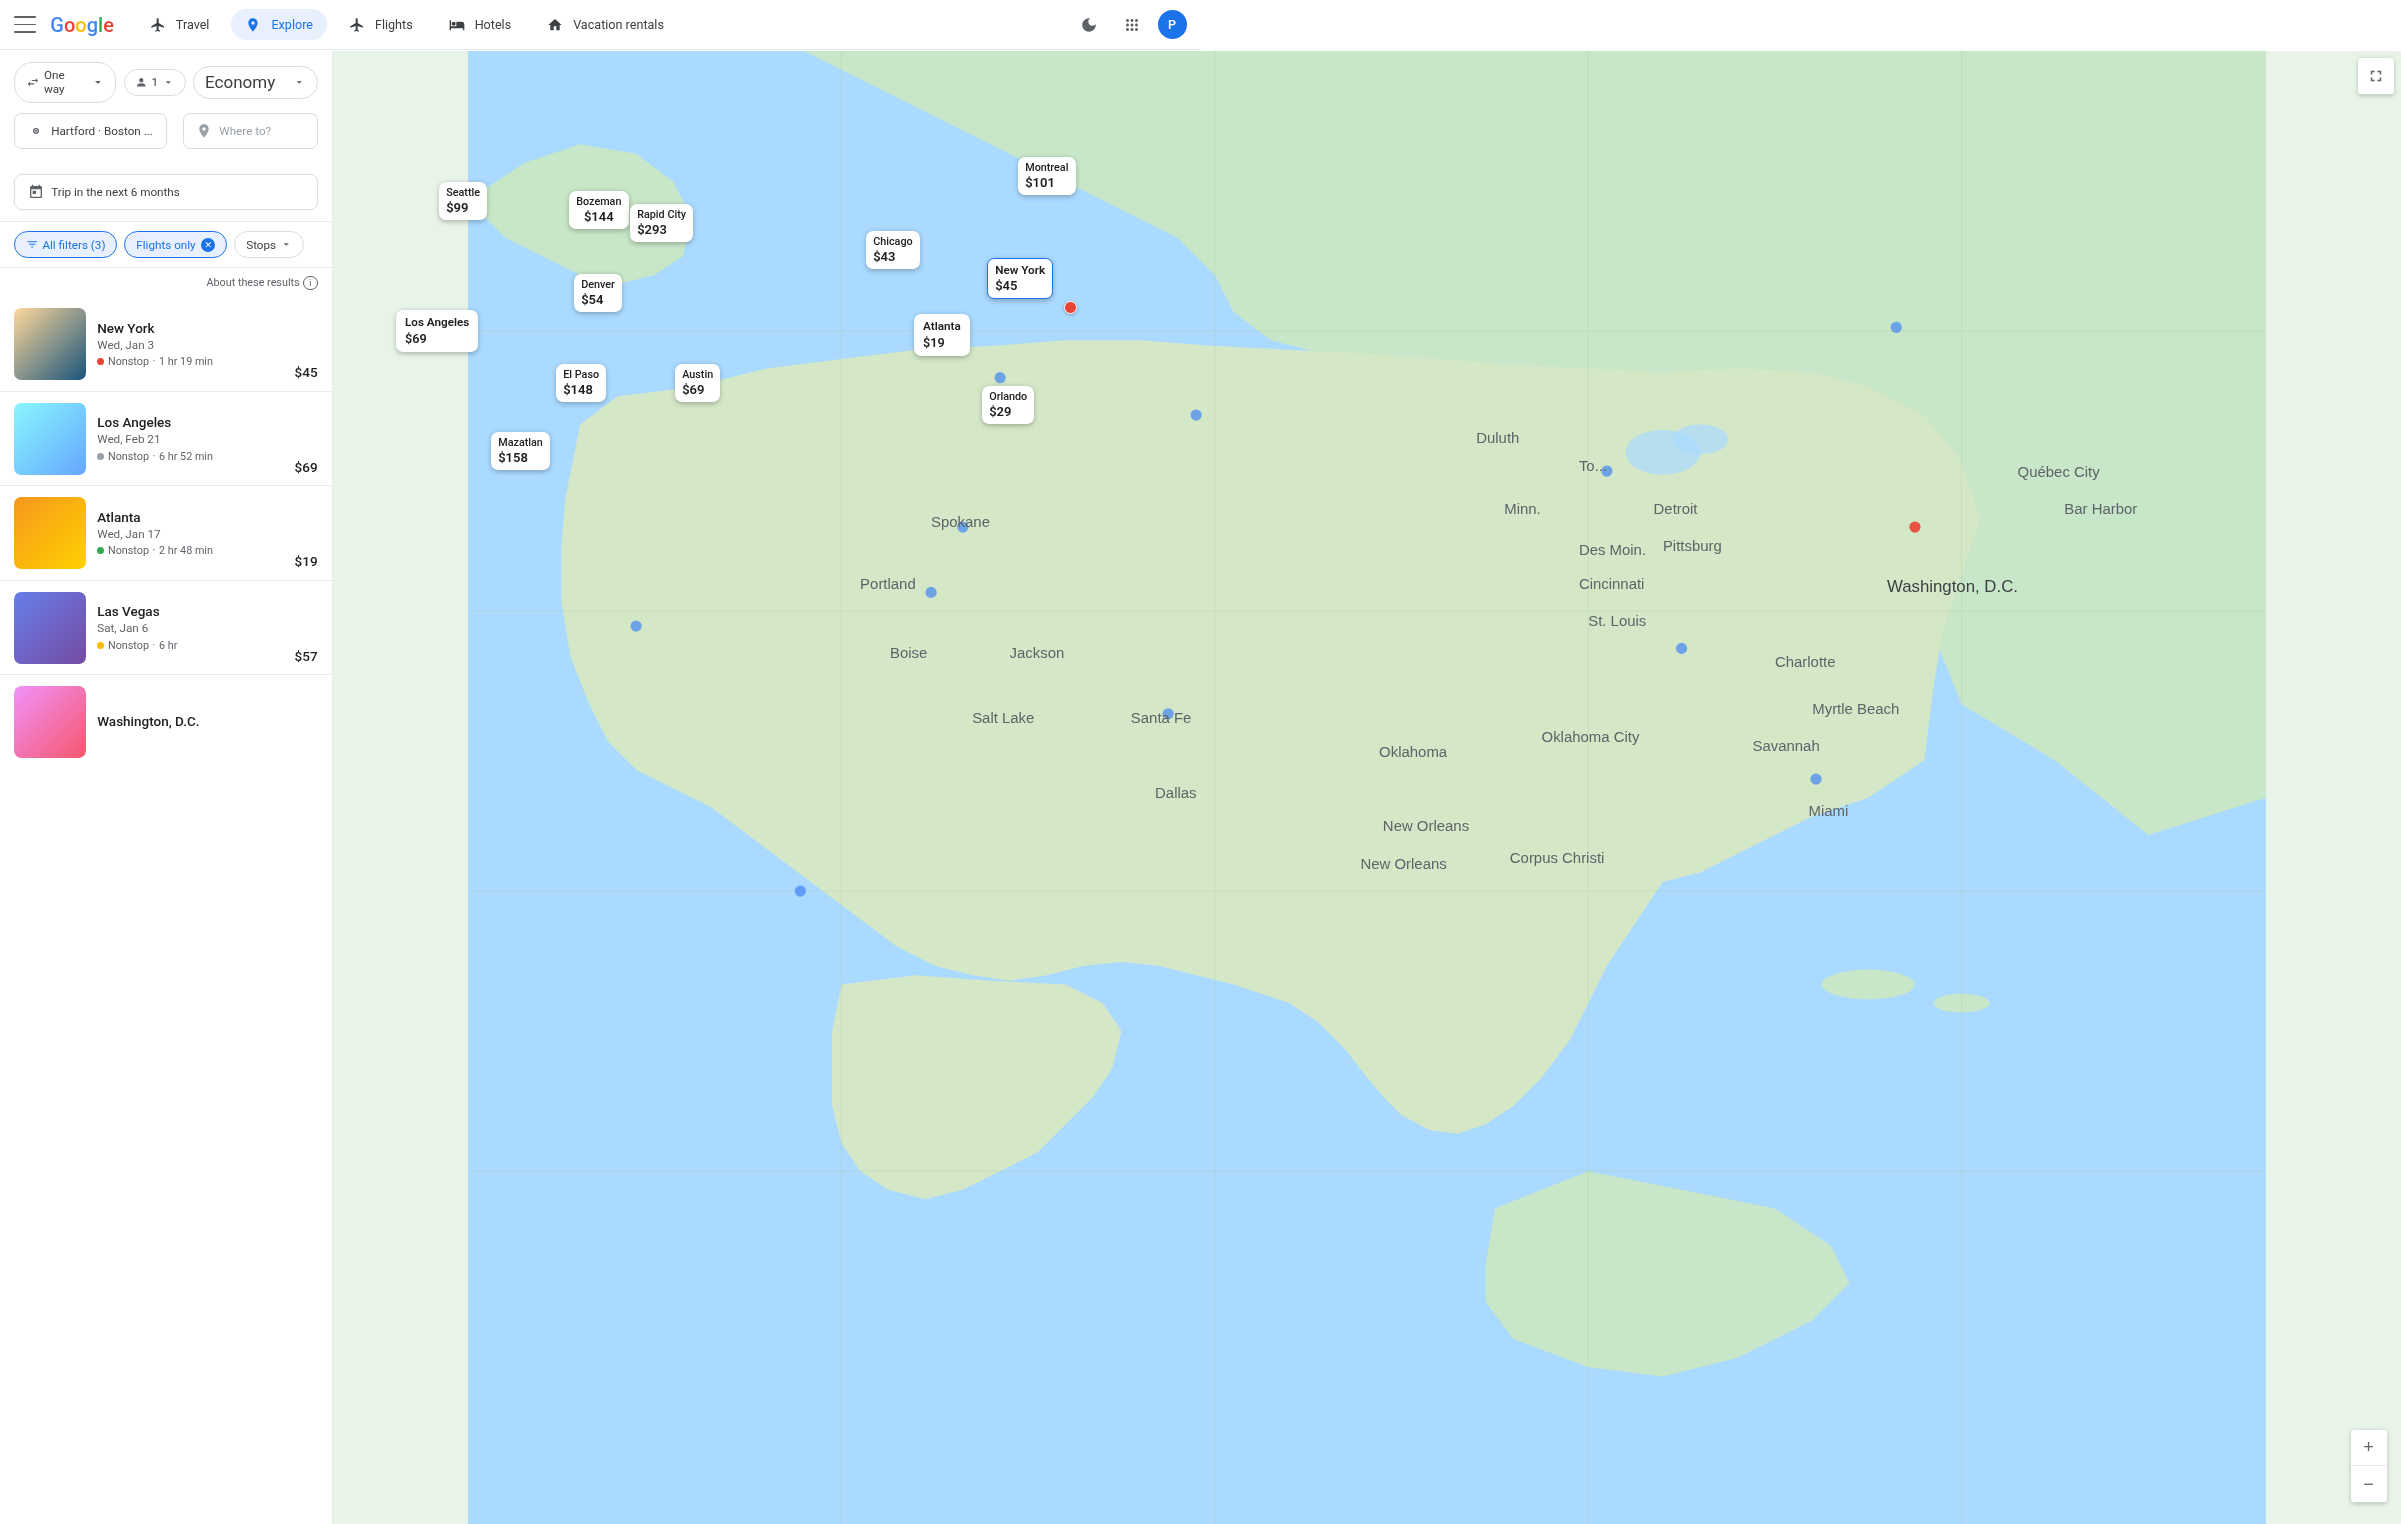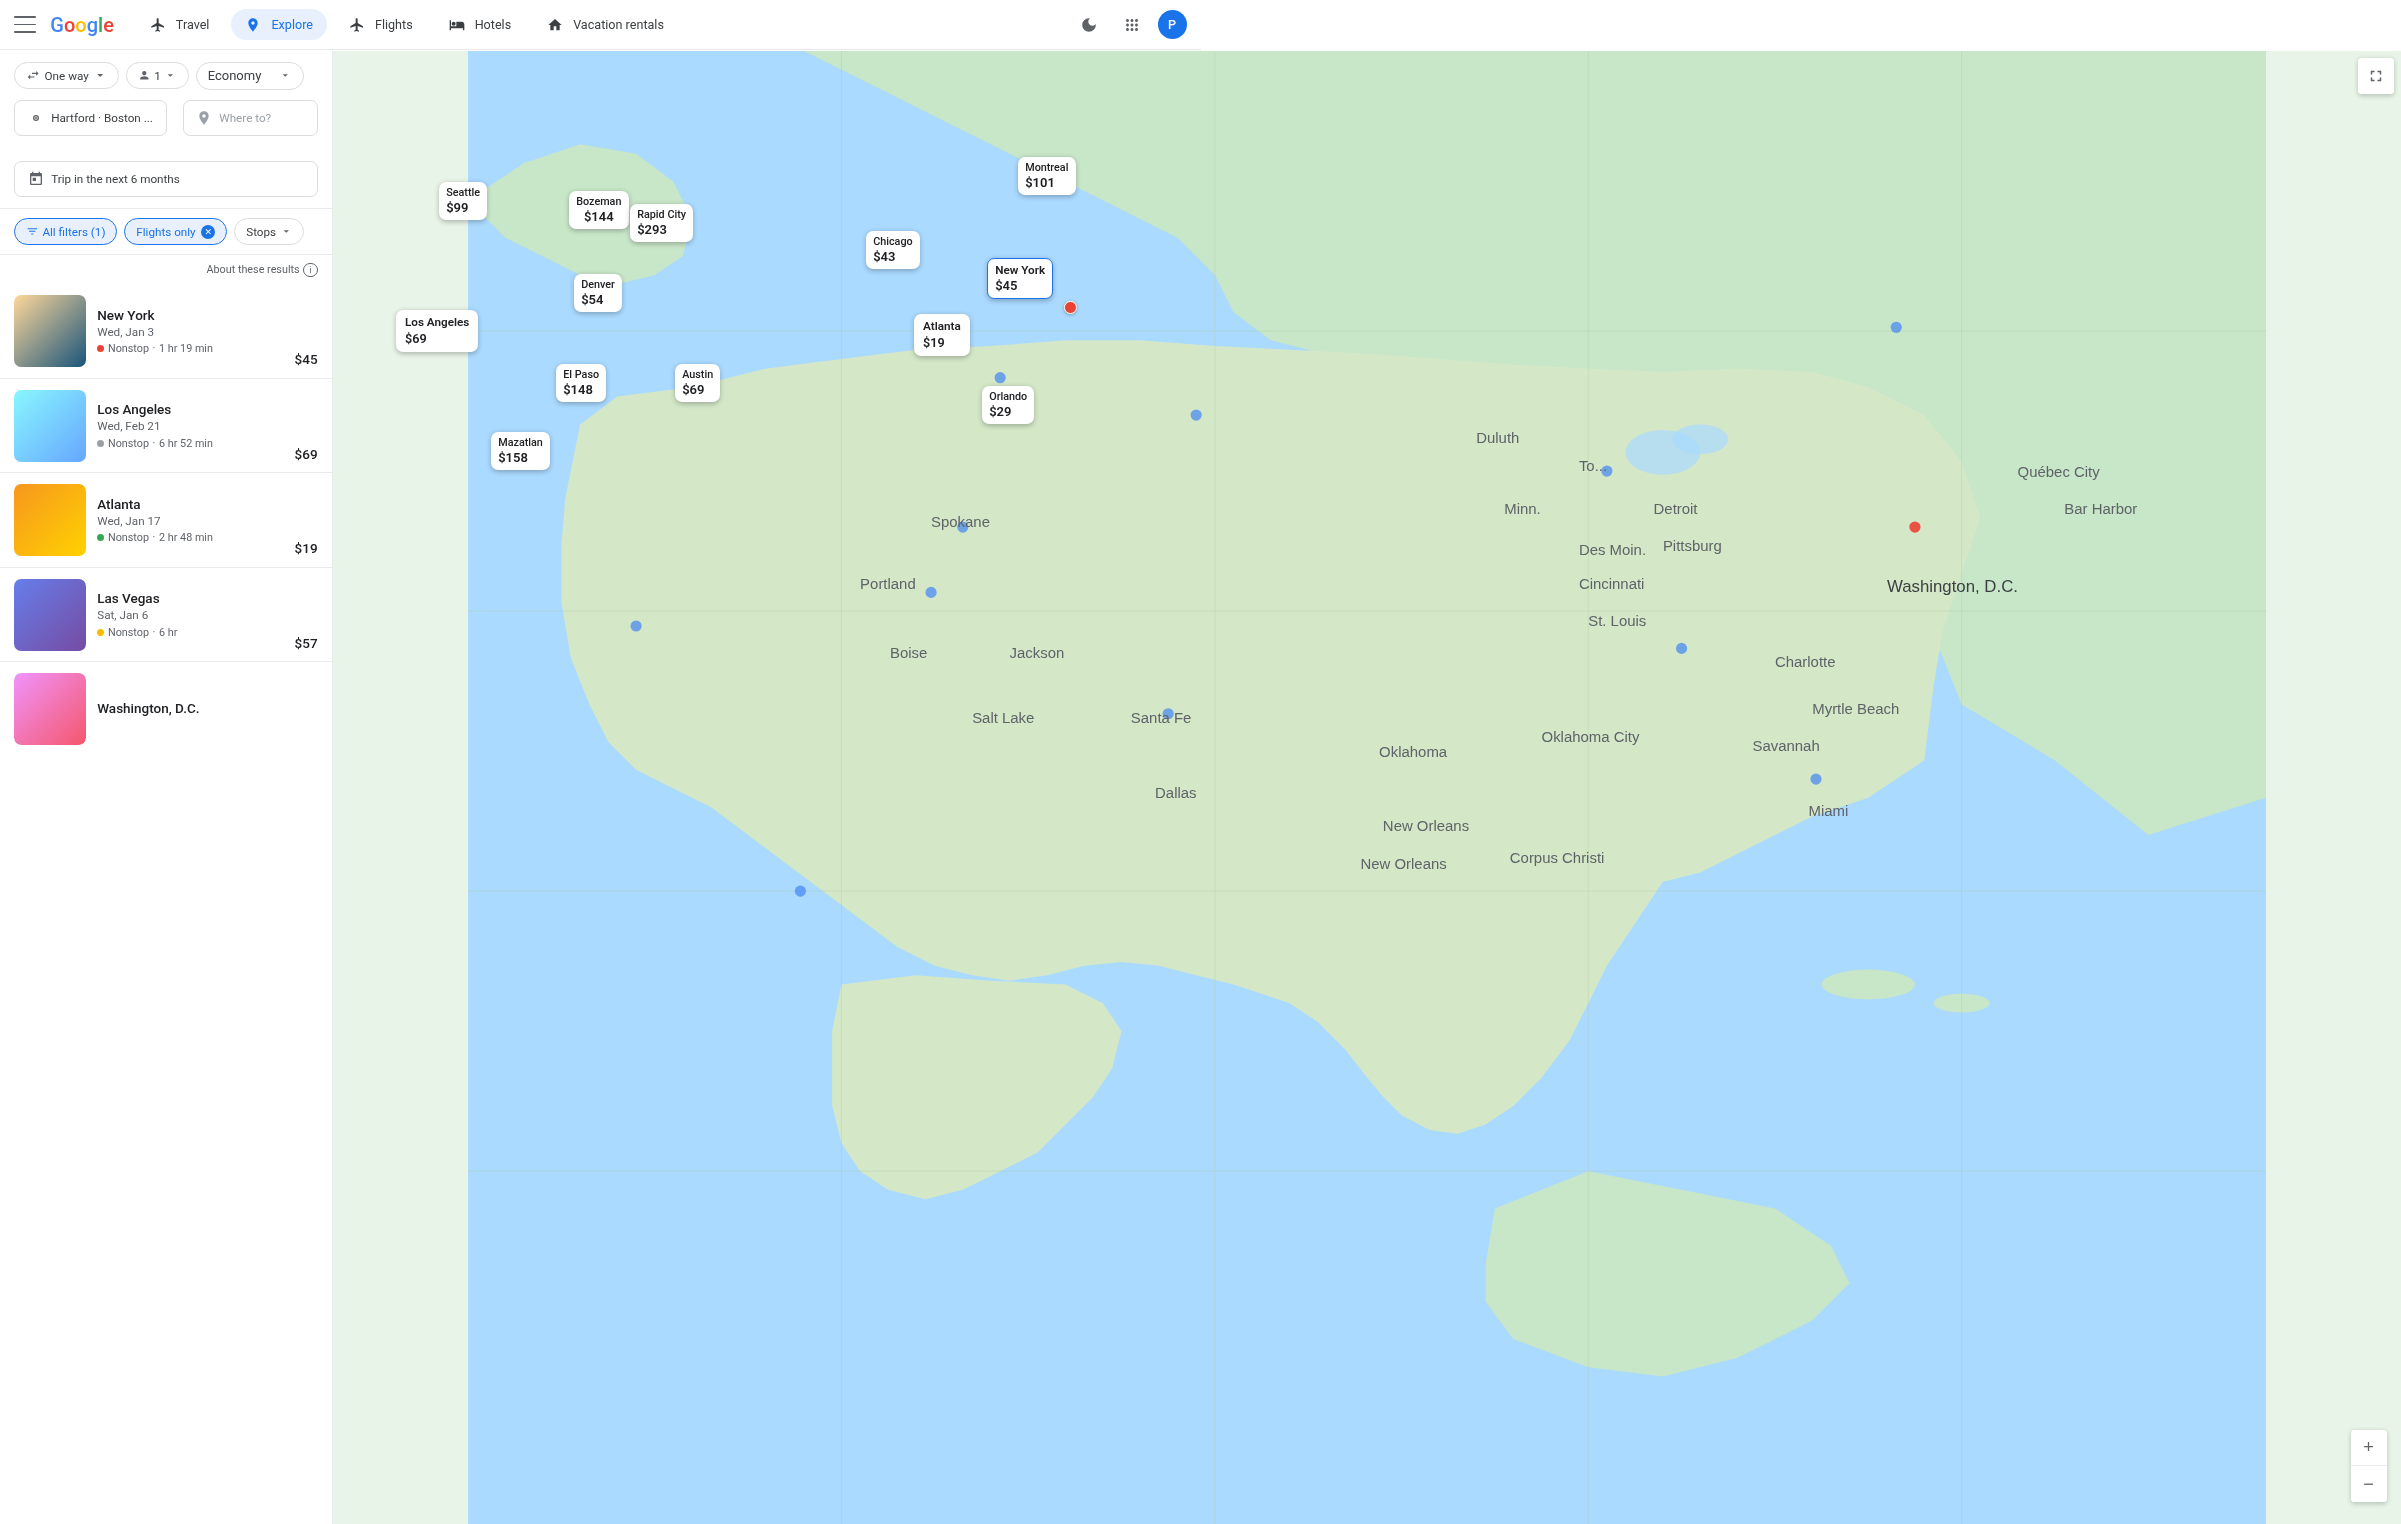--- a/index.html
+++ b/index.html
@@ -44,21 +44,21 @@
     }
     .trip-type-btn svg { width: 14.4px; height: 14.4px; }
     .passengers-btn {
       display: flex; align-items: center; gap: 3.6px; padding: 5.4px 10.8px;
       border: 0.9px solid #dadce0; border-radius: 18px; cursor: pointer;
       font-size: 11.7px; color: #3c4043; background: #fff;
     }
     .class-btn {
       display: flex; align-items: center; gap: 18px; padding: 5.4px 10.8px;
       border: 0.9px solid #dadce0; border-radius: 18px; cursor: pointer;
-      font-size: 13px; color: #3c4043; background: #fff;
+      font-size: 17px; color: #3c4043; background: #fff;
     }
     .search-inputs { display: flex; gap: 16px; margin-bottom: 25px; }
     .search-input-field {
       display: flex; align-items: center; gap: 7.2px; flex: 1; padding: 9px 12.6px;
       border: 0.9px solid #dadce0; border-radius: 7.2px; cursor: pointer; font-size: 12.6px;
       color: #3c4043;
     }
     .search-input-field svg { width: 16px; height: 16px; color: #5f6368; flex-shrink: 0; }
     .search-input-field span { overflow: hidden; text-overflow: ellipsis; white-space: nowrap; }
     .date-field {
@@ -272,21 +272,21 @@
         </svg>
       <span style="font-size:11.7px;color:#3c4043;">Trip in the next 6 months</span>
     </div>
   </div>
 
   <div class="filters-row">
     <div class="filter-btn active">
       <svg viewBox="0 0 24 24" fill="#1a73e8" width="12.6" height="12.6">
           <path d="M10 18h4v-2h-4v2zM3 6v2h18V6H3zm3 7h12v-2H6v2z"></path>
         </svg>
-      <span>All filters (1)</span>
+      <span>All filters (3)</span>
     </div>
     <div class="filter-btn active">
       <span>Flights only</span>
       <span class="filter-close">✕</span>
     </div>
     <div class="filter-btn">
       <span>Stops</span>
       <svg viewBox="0 0 24 24" fill="#5f6368" width="12.6" height="12.6">
           <path d="M7 10l5 5 5-5z"></path>
         </svg>

